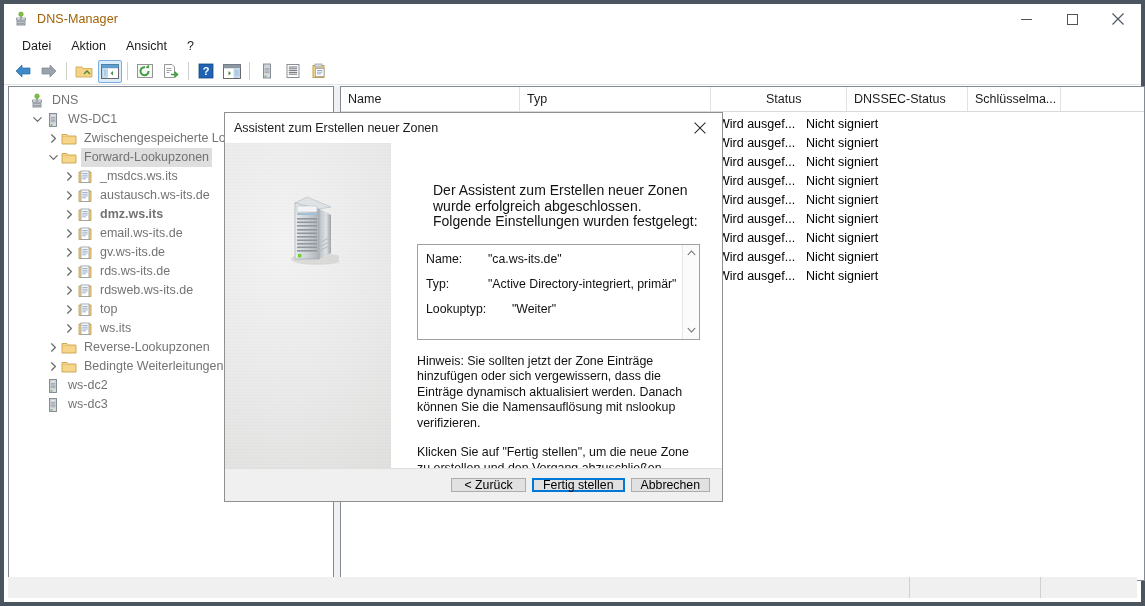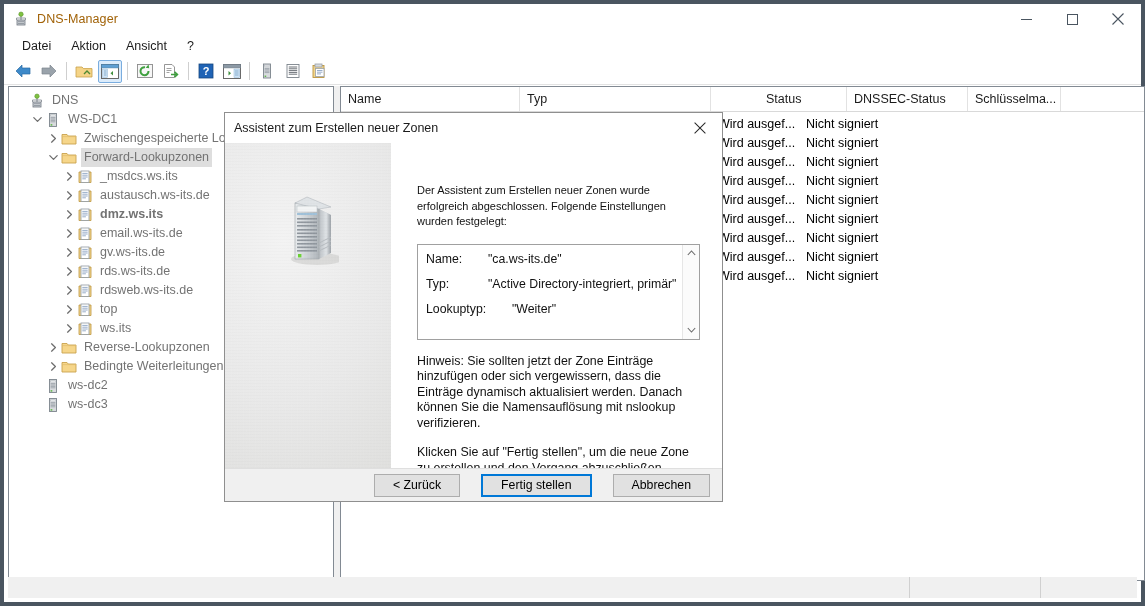--- a/index.html
+++ b/index.html
@@ -284,24 +284,24 @@
     box-sizing: border-box;
   }
   .dlg-h1 {
     font-size: 19.5px;
     font-weight: bold;
     color: #0b0b0b;
     margin: 8px 0 0 0;
     letter-spacing: -0.1px;
   }
   .dlg-p {
-    font-size: 11px;
+    font-size: 14px;
     color: #121212;
     line-height: 15.5px;
-    margin: 18px 0 0 0;
+    margin: 18px 0 0 16px;
   }
   .dlg-summary {
     margin-top: 14px;
     height: 96px;
     background: #ffffff;
     border: 1px solid #a0a0a0;
     box-sizing: border-box;
     display: flex;
     position: relative;
   }
@@ -351,32 +351,32 @@
     background: #f0f0f0;
     border-top: 1px solid #dfdfdf;
     display: flex;
     align-items: center;
     justify-content: flex-end;
     padding-right: 12px;
     box-sizing: border-box;
   }
   .dlg-btn {
     min-width: 75px;
-    height: 23px;
-    margin-left: 21px;
+    height: 14px;
+    margin-left: 6px;
     background: #e1e1e1;
     border: 1px solid #adadad;
     box-sizing: border-box;
     font-family: "Liberation Sans", sans-serif;
     font-size: 12.3px;
     color: #000;
     display: inline-flex;
     align-items: center;
     justify-content: center;
-    padding: 0 18px;
+    padding: 0 9px;
     white-space: nowrap;
   }
   .dlg-btn.default {
     border: 2px solid #0078d7;
     background: #e1e1e1;
   }
 </style>
 </head>
 <body>
 

